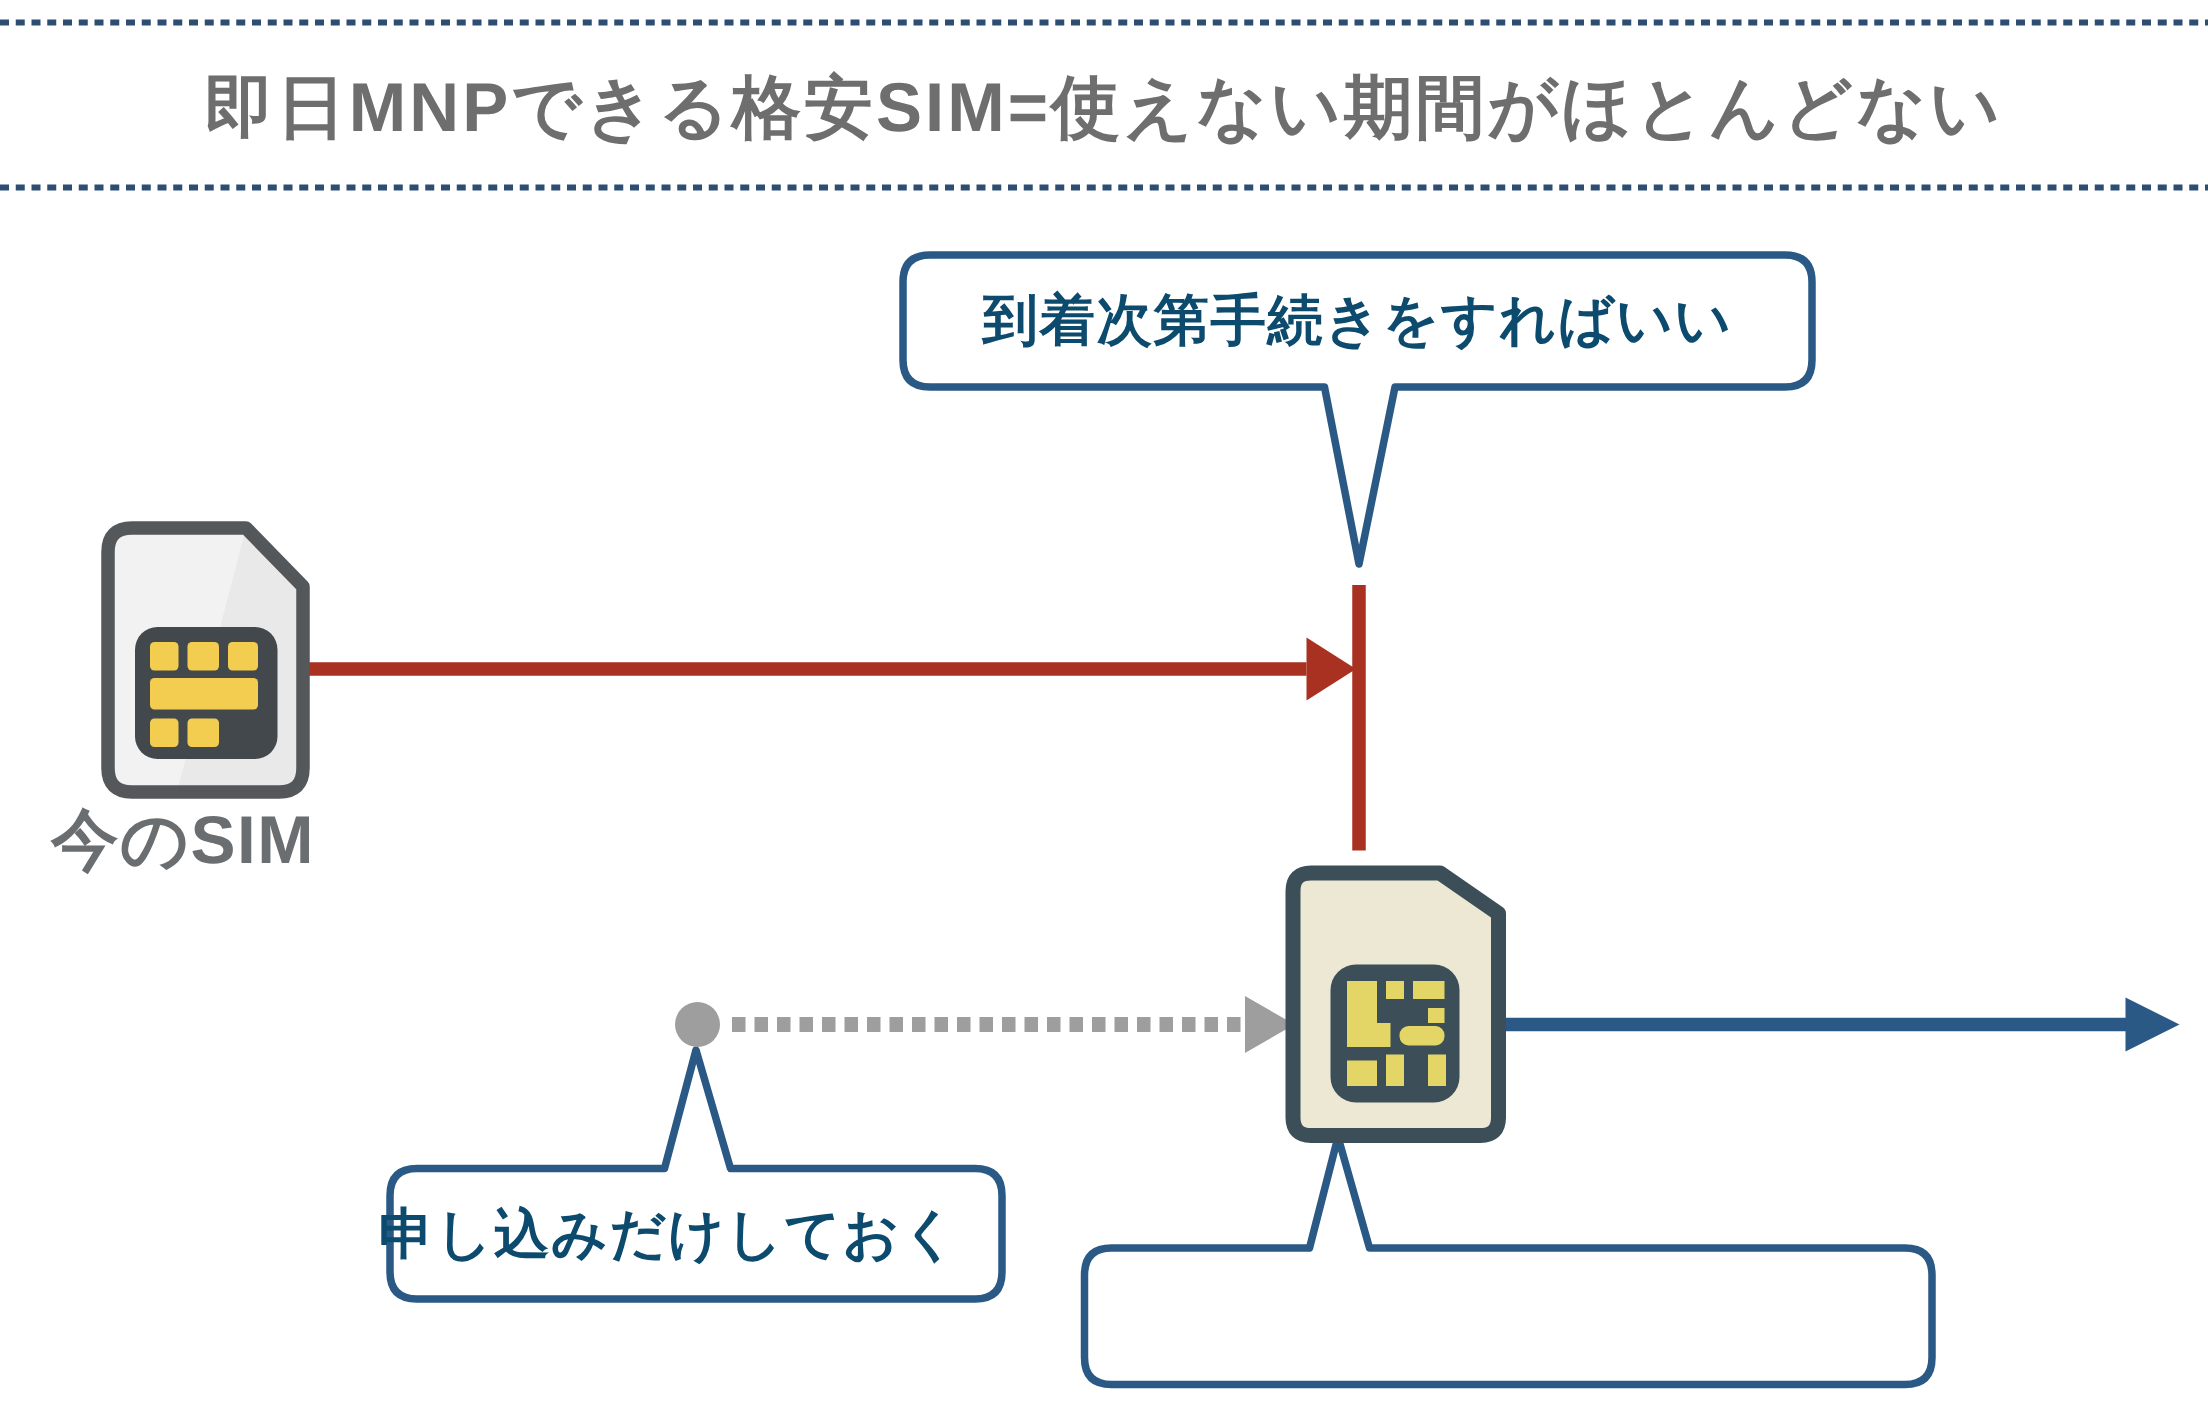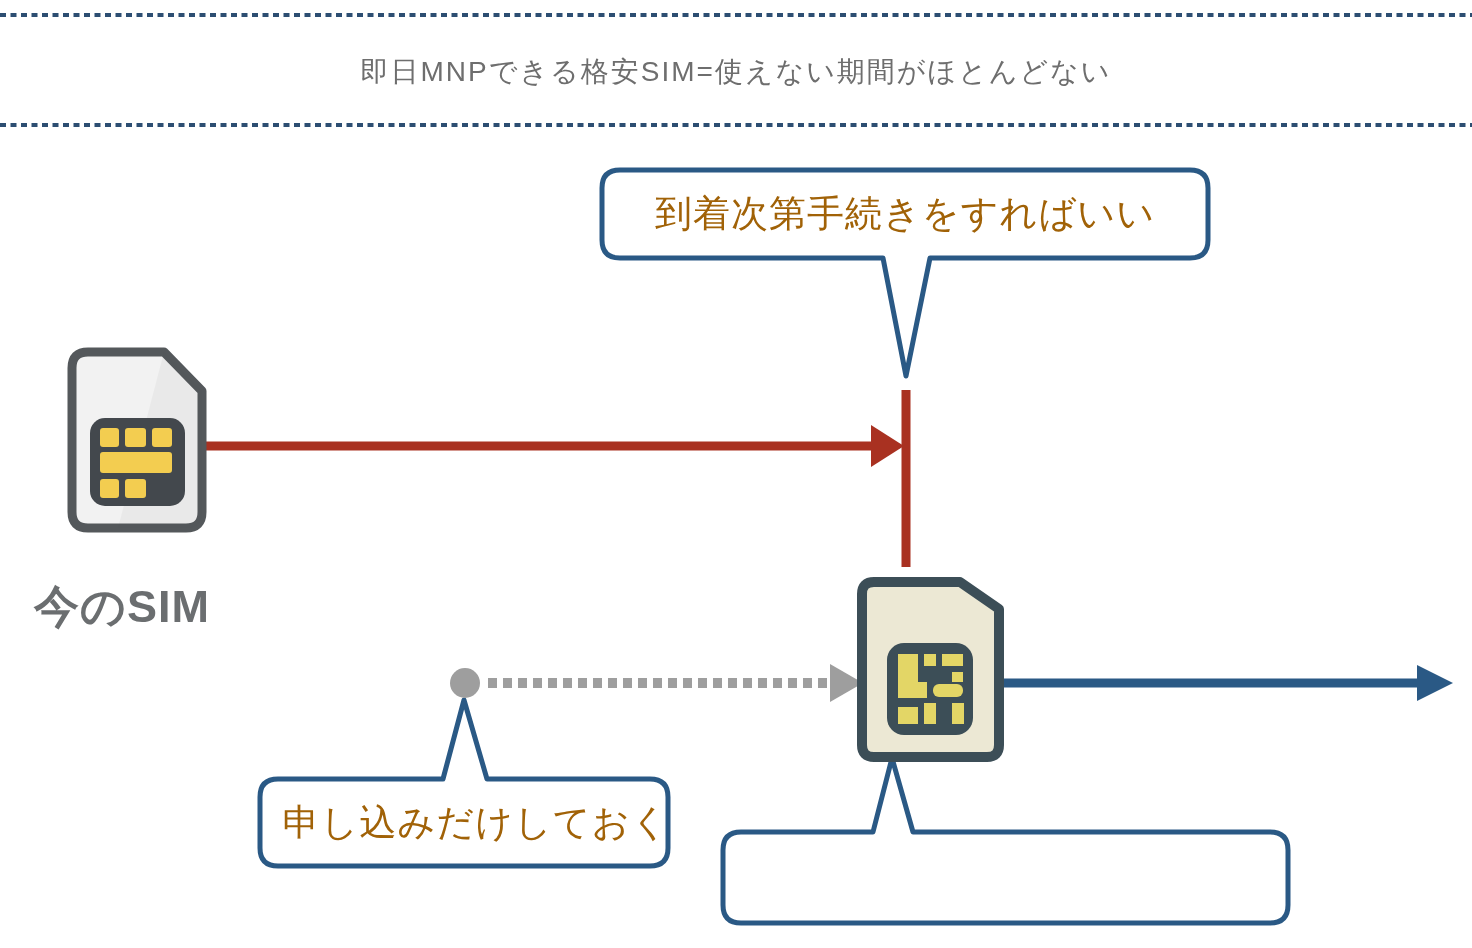--- a/index.html
+++ b/index.html
@@ -7,35 +7,34 @@
     position:relative;
     width:1472px;height:948px;
     background:#ffffff;
     overflow:hidden;
     font-family:"Liberation Sans","DejaVu Sans",sans-serif;
   }
   #diagram-svg{position:absolute;left:0;top:0;width:1472px;height:948px;}
   .overlay{position:absolute;display:flex;align-items:center;justify-content:center;}
   .title-text{
     left:0;top:44px;width:1472px;height:56px;
-    font-size:28px;font-weight:normal;color:#6e6e6e;letter-spacing:2px;
+    font-size:46px;font-weight:bold;color:#6e6e6e;letter-spacing:2px;
     text-align:center;
   }
   .callout-text{
-    font-size:37px;font-weight:normal;color:#a16207;letter-spacing:1px;
+    font-size:37px;font-weight:bold;color:#0c4a6e;letter-spacing:1px;
     white-space:nowrap;
   }
   .callout-arrival-text{left:602px;top:170px;width:606px;height:88px;}
-  .callout-apply-text{left:272px;top:779px;width:408px;height:87px;}
+  .callout-apply-text{left:242px;top:779px;width:408px;height:87px;}
   .callout-activate-text{left:723px;top:832px;width:565px;height:91px;}
   .sim-label{
     left:34px;top:534px;width:210px;height:52px;
     font-size:45px;font-weight:bold;color:#6b6e70;letter-spacing:1px;
     justify-content:flex-start;
-    margin-top:47px;
   }
 </style>
 </head>
 <body>
 
 <div id="stage">
 
   <svg id="diagram-svg" viewBox="0 0 1472 948" xmlns="http://www.w3.org/2000/svg">
 
     <line x1="0" y1="15" x2="1472" y2="15" stroke-width="4" stroke-dasharray="6 4.5" stroke="#2d4e72"></line>

